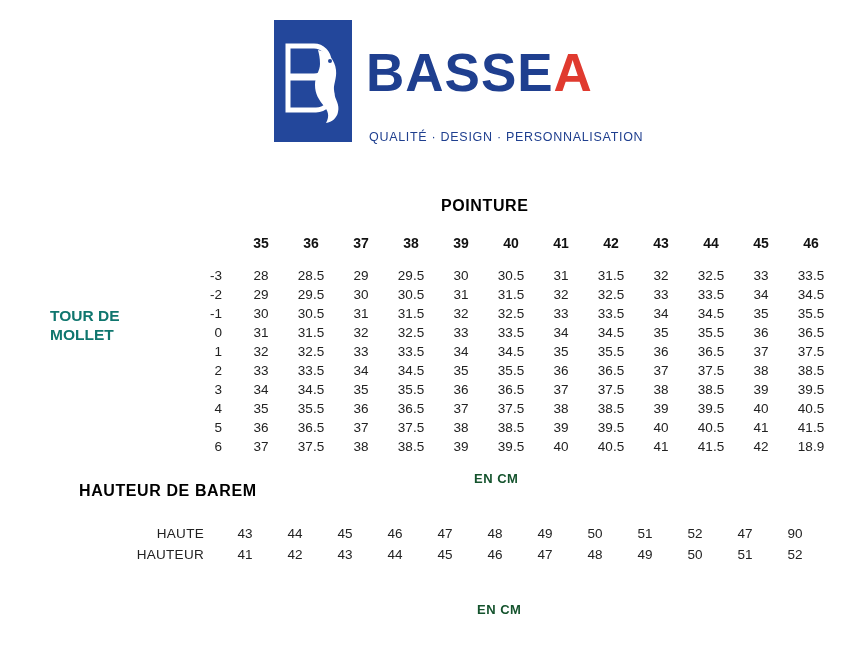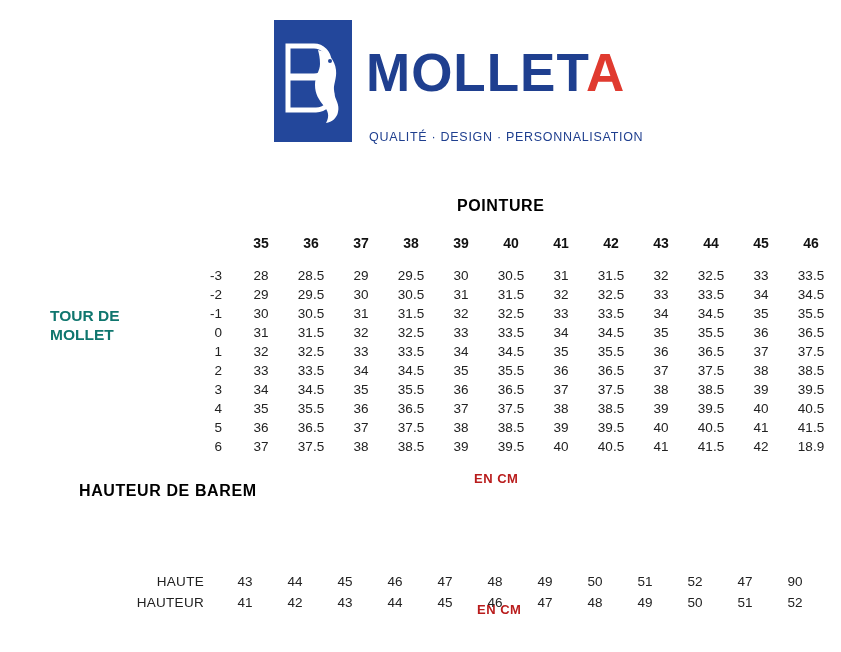--- a/index.html
+++ b/index.html
@@ -59,38 +59,38 @@
 
   
   .doc-title {
     position: absolute;
     font-weight: bold;
     font-size: 16px;
     letter-spacing: 0.6px;
     color: #000;
     white-space: nowrap;
   }
-  #pointure-title { left: 441px; top: 197px; margin-left: 16px; }
+  #pointure-title { left: 441px; top: 197px; }
   #hauteur-title  { left: 79px;  top: 482px; font-size: 16px; }
   #tour-de-mollet-label {
     position: absolute;
     left: 50px;
     top: 306px;
     width: 130px;
     font-weight: bold;
     font-size: 15.5px;
     line-height: 19px;
     color: #0f766e;
   }
   .encm {
     position: absolute;
     font-weight: bold;
     font-size: 13px;
     letter-spacing: 0.5px;
-    color: #b91c1c;
+    color: #14532d;
     white-space: nowrap;
   }
   #encm-1 { left: 474px; top: 471px; }
   #encm-2 { left: 477px; top: 602px; }
 
   
   table {
     border-collapse: collapse;
     position: absolute;
     font-size: 13.5px;
@@ -123,21 +123,20 @@
     padding-right: 14px;
     font-weight: normal;
     color: #222;
   }
   #size-table tbody tr:first-child td { padding-top: 8px; }
 
   
   #height-table {
     left: 104px;
     top: 523px;
-    margin-top: 48px;
   }
   #height-table td { height: 21px; width: 50px; }
   #height-table td.rowhead {
     width: 100px;
     text-align: right;
     padding-right: 16px;
     letter-spacing: 0.3px;
   }
 </style>
 </head>
@@ -149,21 +148,21 @@
       <rect x="0" y="0" width="78" height="122" fill="#23479b"></rect>
 
       <path d="M14 26 H40 a15 15 0 0 1 0 30 H14 Z M14 58 H42 a16 16 0 0 1 0 32 H14 Z" fill="none" stroke="#ffffff" stroke-width="5"></path>
 
       <path d="M44 30 c10 2 17 10 18 20 c1 9 -3 14 -2 22 c1 8 6 12 4 20 c-1 6 -6 10 -12 11
                c4 -7 2 -12 -2 -17 c-5 -6 -9 -12 -9 -21 c0 -9 5 -14 5 -21 c0 -6 -1 -10 -2 -14 Z" fill="#ffffff"></path>
       <circle cx="56" cy="41" r="2" fill="#23479b"></circle>
     </svg>
   </div>
   <div id="logo-wordmark">
-    <span>MOLLET</span><span class="accent">A</span>
+    <span>BASSE</span><span class="accent">A</span>
   </div>
   <div id="logo-tagline">QUALITÉ · DESIGN · PERSONNALISATION</div>
 </div>
 
 <div class="doc-title" id="pointure-title">POINTURE</div>
 <div id="tour-de-mollet-label">TOUR DE MOLLET</div>
 <div class="doc-title" id="hauteur-title">HAUTEUR DE BAREM</div>
 <div class="encm" id="encm-1">EN CM</div>
 <div class="encm" id="encm-2">EN CM</div>
 

